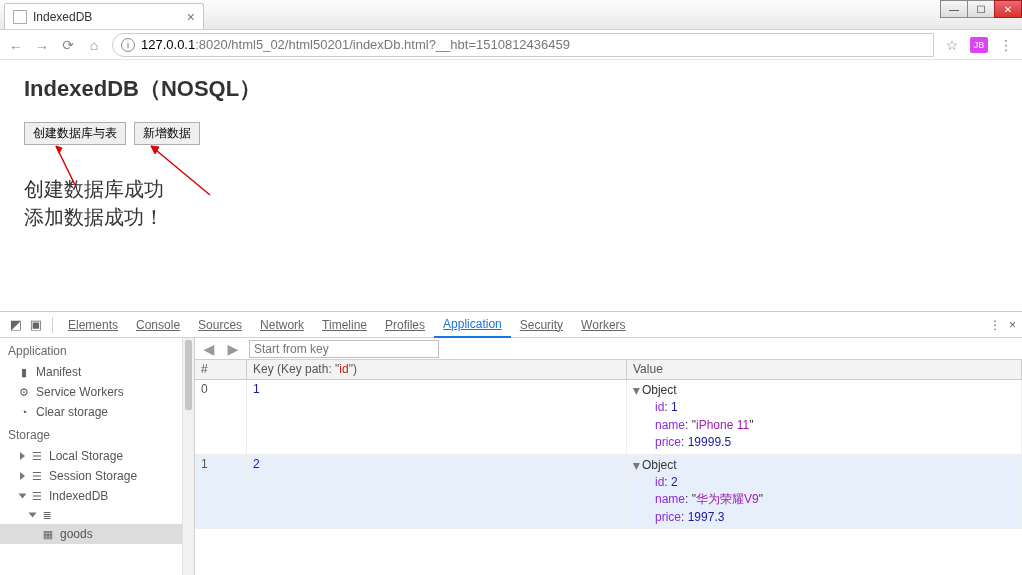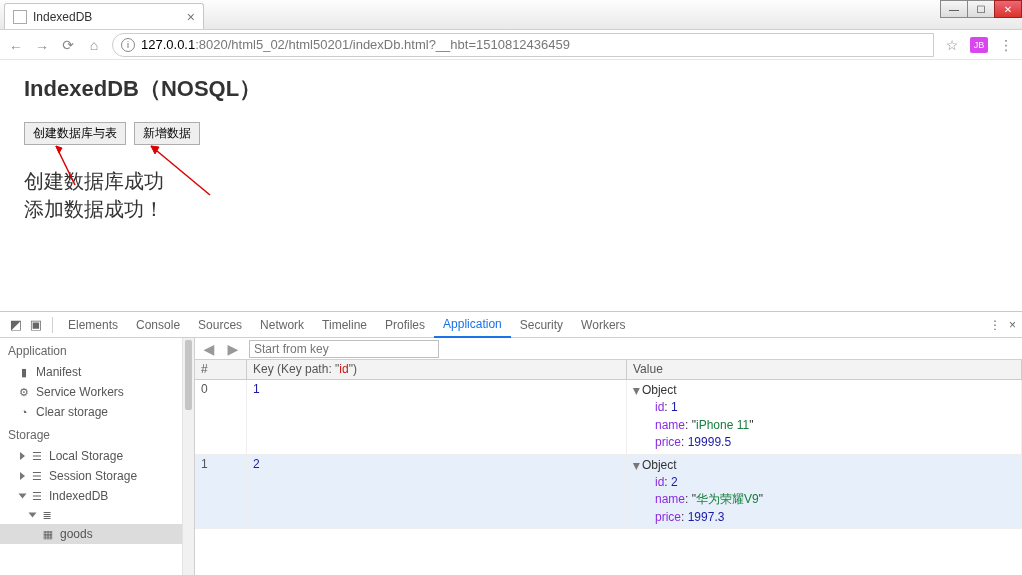--- a/index.html
+++ b/index.html
@@ -20,30 +20,30 @@
   .toolbar { height:30px; display:flex; align-items:center; padding:0 8px; gap:10px; border-bottom:1px solid #e5e5e5; }
   .navicon { width:16px; height:16px; display:flex; align-items:center; justify-content:center; color:#888; font-size:14px; }
   .omnibox { flex:1; height:24px; border:1px solid #ccc; border-radius:12px 0 0 12px; display:flex; align-items:center; padding:0 8px; gap:6px; font-size:13px; color:#555; }
   .omnibox .info { width:14px; height:14px; border:1px solid #888; border-radius:50%; display:flex; align-items:center; justify-content:center; font-size:9px; color:#666;}
   .omnibox .host { color:#000; }
   .omnibox .path { color:#777; }
 
   
   .page { padding:14px 24px; font-family: SimSun, serif; }
   .page h2 { font-size:22px; font-weight:bold; margin-bottom:18px; }
-  .btns { display:flex; gap:8px; margin-bottom:22px; }
+  .btns { display:flex; gap:8px; margin-bottom:30px; }
   .btns button { font-family: SimSun, serif; font-size:12px; padding:2px 8px; background:#efefef; border:1px solid #adadad; }
   .msg { font-size:20px; line-height:1.4;font-family:Liberation Serif, serif; }
 
   
   .devtools { position:absolute; bottom:0; left:0; right:0; height:264px; border-top:1px solid #c9c9c9; background:#fff; display:flex; flex-direction:column; }
   .dt-tabs { height:26px; border-bottom:1px solid #d0d0d0; display:flex; align-items:center; padding:0 6px; gap:0; font-size:12px; color:#666; }
   .dt-tabs .icon { width:20px; text-align:center; font-size:13px; color:#666; }
   .dt-tabs .sep { width:1px; height:16px; background:#d0d0d0; margin:0 6px; }
-  .dt-tab { padding:0 9px; height:26px; display:flex; align-items:center; cursor:default; }
+  .dt-tab { padding:0 9px; height:26px; display:flex; align-items:center; cursor:default;text-decoration:underline; }
   .dt-tab.active { color:#1a73e8; border-bottom:2px solid #1a73e8; margin-bottom:-1px; }
   .dt-right { margin-left:auto; display:flex; align-items:center; gap:8px; color:#666; }
 
   .dt-body { flex:1; display:flex; min-height:0; }
   .sidebar { width:195px; border-right:1px solid #d0d0d0; display:flex; }
   .sidecontent { flex:1; overflow:hidden; font-size:12px; color:#555; }
   .sidecontent .section { padding:6px 8px 4px; color:#666; }
   .sidecontent .item { padding:3px 8px 3px 20px; display:flex; align-items:center; gap:6px; }
   .sidecontent .item.indent1 { padding-left:18px; }
   .sidecontent .item.indent2 { padding-left:30px; }
@@ -71,21 +71,21 @@
   .row { display:flex; border-bottom:1px solid #eee; }
   .row.sel { background:#e7effa; }
   .row > div { border-right:1px solid #eee; padding:2px 6px; }
   .row .col-idx { color:#555; }
   .keycell a { color:#1a1aa6; text-decoration:none; }
   .valcell { color:#333; line-height:1.45; }
   .valcell .tri2 { display:inline-block; transform:rotate(90deg); font-size:9px; color:#777; margin-right:2px;}
   .valcell .prop { padding-left:22px; }
   .pk { color:#8a2be2; }
   .pn { color:#1a1aa6; }
-  .ps { color:#15803d;text-align:center; }
+  .ps { color:#a21caf;text-align:center; }
 
   
   .arrow { position:absolute; stroke:#d00; fill:#d00; pointer-events:none; }
 </style>
 </head>
 <body>
 
 <div class="titlebar">
   <div class="tab">
     <span class="favicon"></span>

